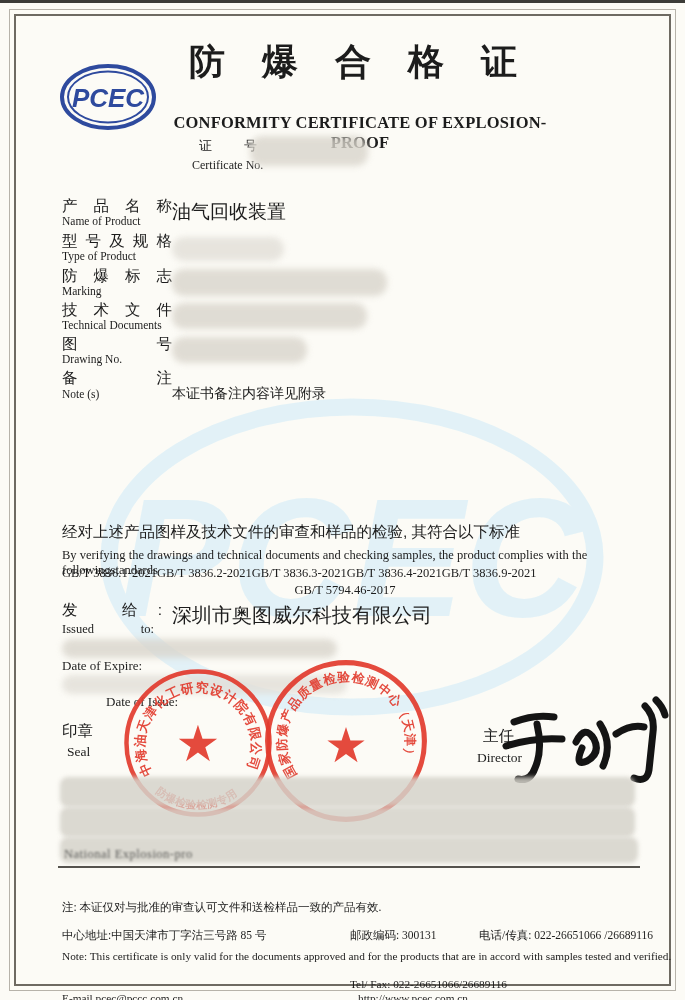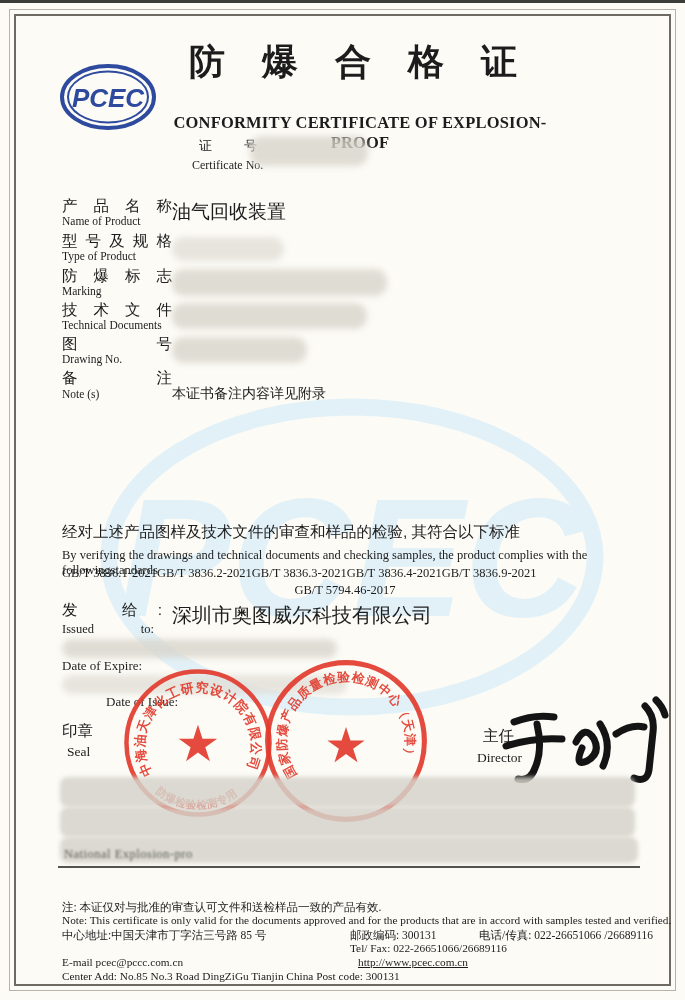--- a/index.html
+++ b/index.html
@@ -52,21 +52,21 @@
   .seal-svg{opacity:.92;}
   .director-cn{left:483px;top:726px;font-size:15.5px;font-family:"Liberation Sans","DejaVu Sans",sans-serif;}
   .director-en{left:477px;top:750px;font-size:13.5px;}
   .signature{left:500px;top:692px;width:170px;height:100px;}
 
   .redacted-par{background:rgba(213,210,202,.85);border-radius:8px;filter:blur(2px);}
   .ghost-en{left:64px;top:847px;font-size:12.5px;color:#5a5a58;filter:blur(1px);letter-spacing:.5px;}
   .divider{left:58px;top:866px;width:582px;height:2px;background:#55534e;}
 
   .foot{font-size:11.5px;white-space:nowrap;}
-  .foot-en{font-size:11.3px;}
+  .foot-en{font-size:11.3px;margin-top:36px;}
   .link-u{text-decoration:underline;padding-left:8px;}
 </style>
 </head>
 <body>
 
 <div class="page">
   <div class="page-top-edge"></div>
   <div class="frame-outer"></div>
   <div class="frame-inner"></div>
 

